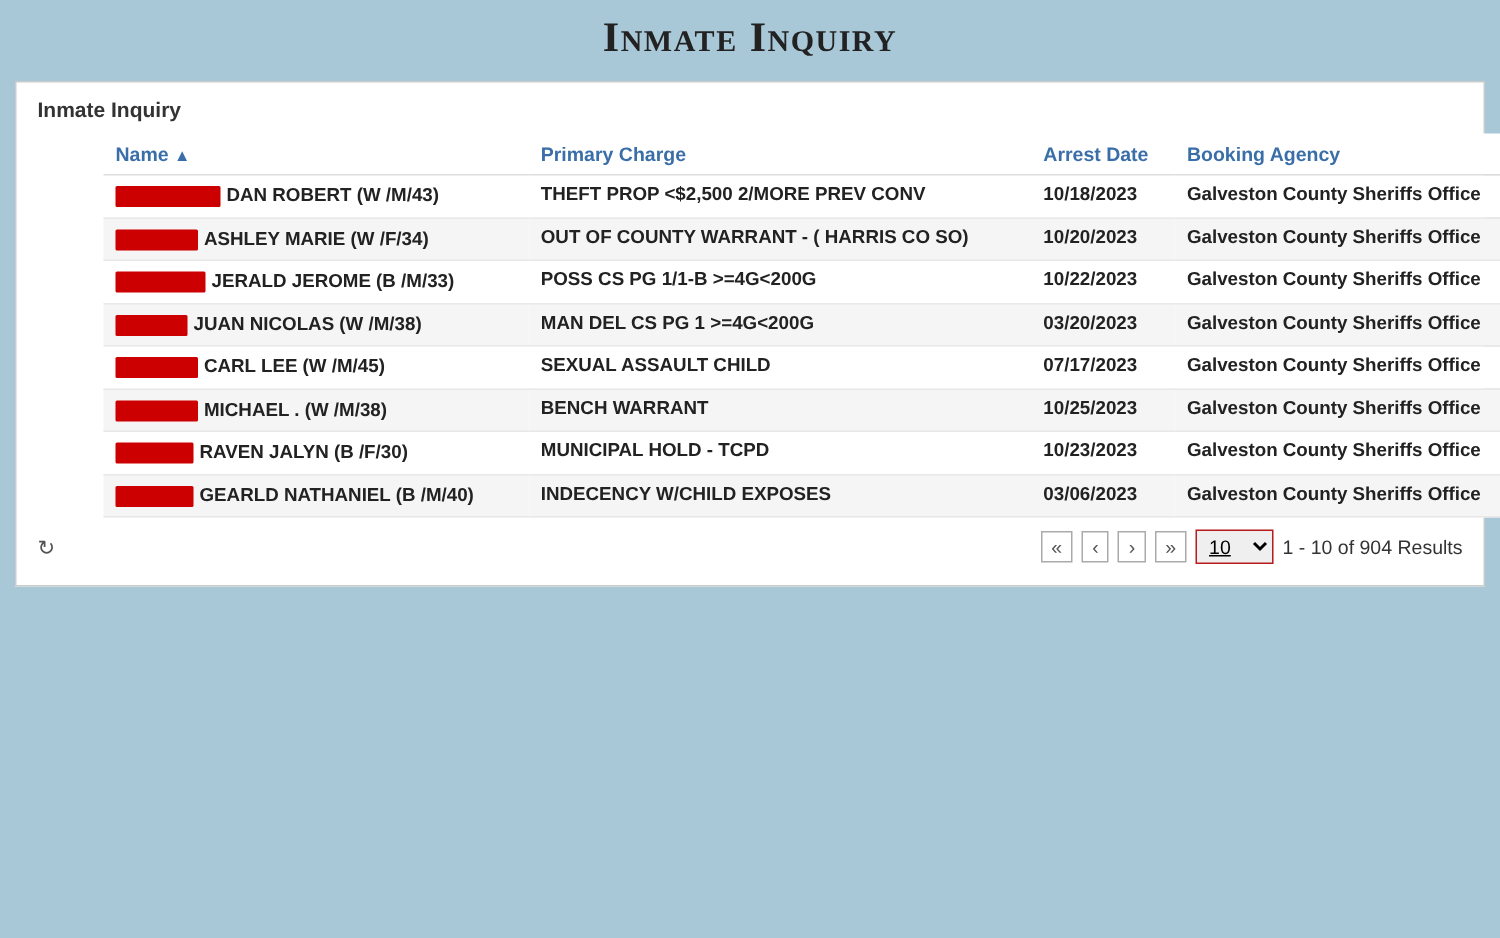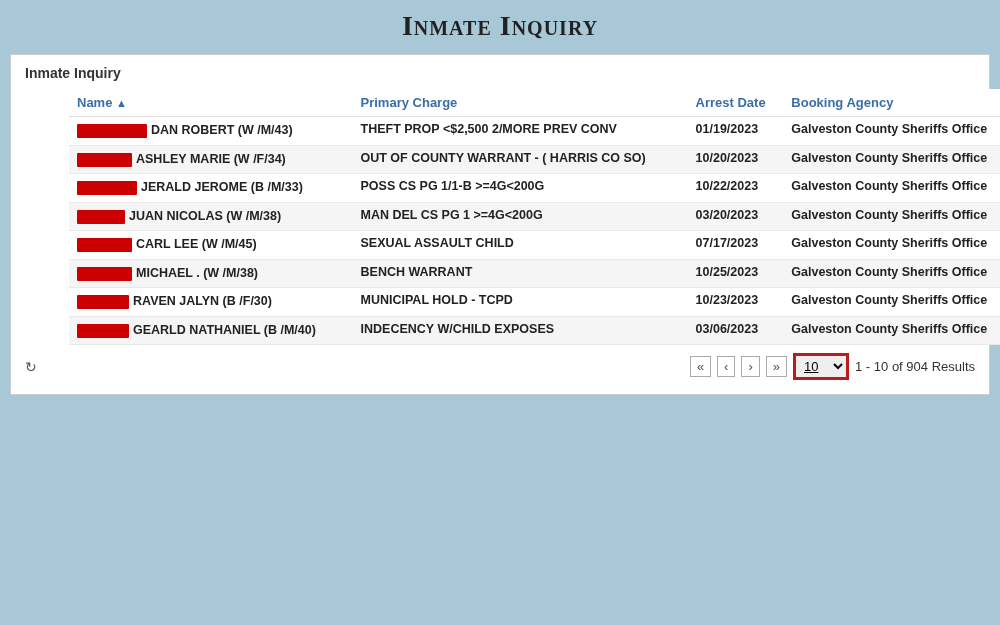--- a/index.html
+++ b/index.html
@@ -96,21 +96,21 @@
     }
     .pagination-btn {
       background: #fff;
       border: 1px solid #aaa;
       padding: 2px 6px;
       cursor: pointer;
       font-size: 13px;
       color: #555;
     }
     .per-page-select {
-      border: 3px solid #b91c1c;
+      border: 1px solid #b91c1c;
       padding: 2px 4px;
       font-size: 13px;
       cursor: pointer;
       text-decoration: underline;
     }
     .pagination-info {
       font-size: 13px;
       color: #333;
     }
     .refresh-icon {
@@ -154,21 +154,21 @@
       <tbody id="table-body">
 
       <tr>
             <td>
               <div class="name-cell">
                 <span class="redacted-bar" style="width: 70px;"></span>
                 <span class="name-text">DAN ROBERT (W /M/43)</span>
               </div>
             </td>
             <td>THEFT PROP &lt;$2,500 2/MORE PREV CONV</td>
-            <td>01/19/2023</td>
+            <td>10/18/2023</td>
             <td>Galveston County Sheriffs Office</td>
           </tr>
           <tr>
             <td>
               <div class="name-cell">
                 <span class="redacted-bar" style="width: 55px;"></span>
                 <span class="name-text">ASHLEY MARIE (W /F/34)</span>
               </div>
             </td>
             <td>OUT OF COUNTY WARRANT - ( HARRIS CO SO)</td>

